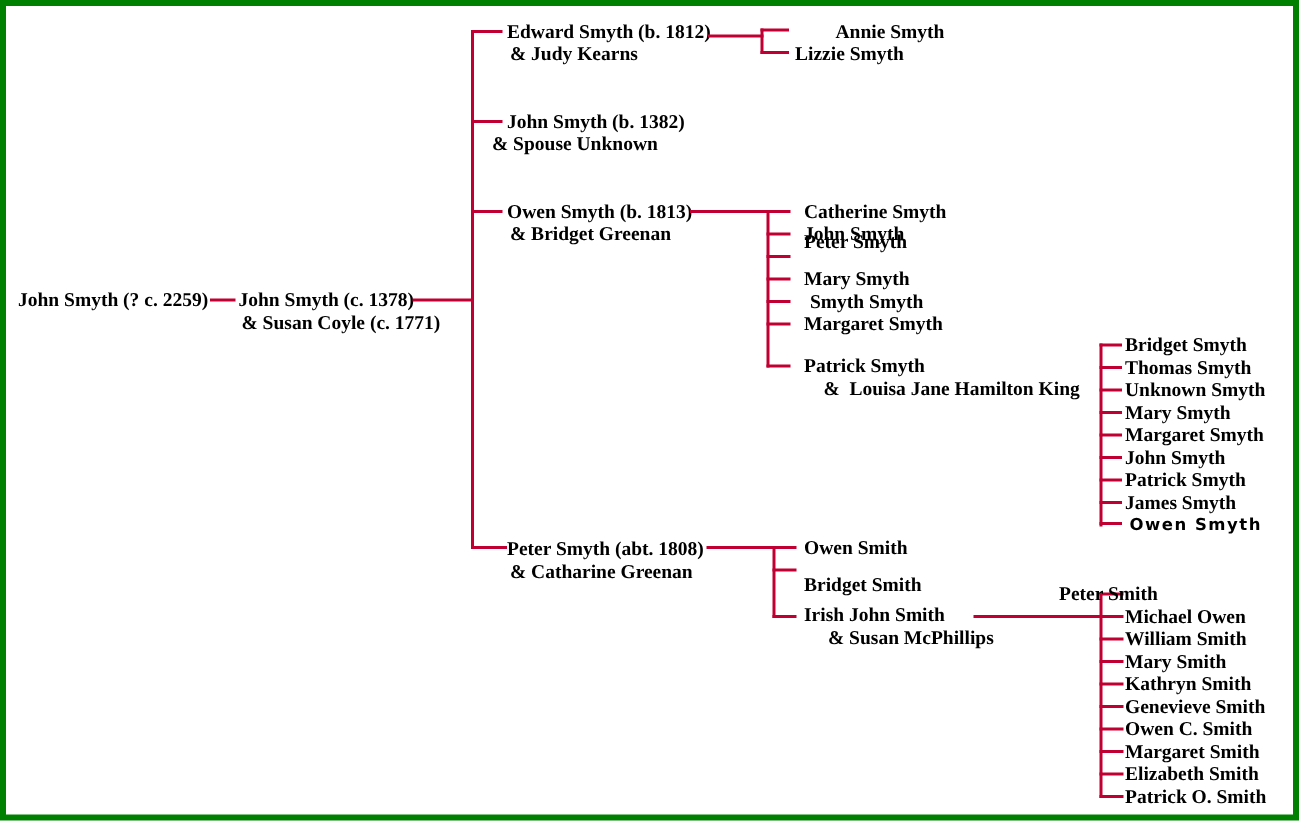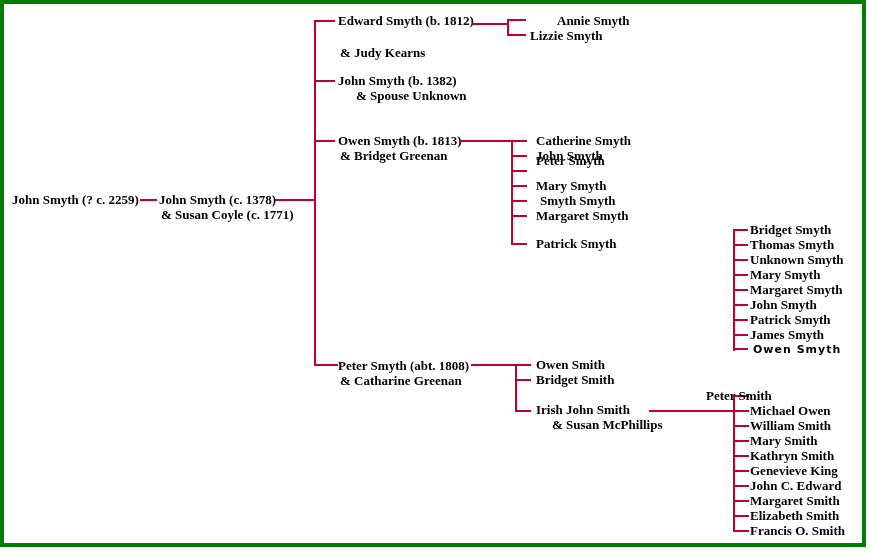--- a/index.html
+++ b/index.html
@@ -27,50 +27,51 @@
   <div class="h" style="left:136px;top:195px;width:17px"></div>
   <div class="h" style="left:271px;top:195px;width:41px"></div>
 
   <div class="v" style="left:310px;top:16px;height:346px"></div>
   <div class="h" style="left:311px;top:16px;width:20px"></div>
   <div class="h" style="left:311px;top:76px;width:20px"></div>
   <div class="h" style="left:311px;top:136px;width:20px"></div>
   <div class="h" style="left:311px;top:360px;width:23px"></div>
 
   <span class="t" style="left:334px;top:10px">Edward Smyth (b. 1812)</span>
-  <span class="t" style="left:336px;top:42px">&amp; Judy Kearns</span>
+  <span class="t" style="left:336px;top:25px">&amp; Judy Kearns</span>
   <div class="h" style="left:468px;top:19px;width:37px"></div>
   <div class="v" style="left:503px;top:15px;height:17px"></div>
   <div class="h" style="left:503px;top:15px;width:19px"></div>
   <div class="h" style="left:503px;top:30px;width:19px"></div>
   <span class="t" style="left:553px;top:10px">Annie Smyth</span>
   <span class="t" style="left:526px;top:25px">Lizzie Smyth</span>
 
   <span class="t" style="left:334px;top:70px">John Smyth (b. 1382)</span>
-  <span class="t" style="left:352px;top:85px">&amp; Spouse Unknown</span>
+  <span class="t" style="left:324px;top:85px">&amp; Spouse Unknown</span>
 
   <span class="t" style="left:334px;top:130px">Owen Smyth (b. 1813)</span>
   <span class="t" style="left:336px;top:145px">&amp; Bridget Greenan</span>
   <div class="h" style="left:456px;top:136px;width:53px"></div>
   <div class="v" style="left:507px;top:136px;height:105px"></div>
   <div class="h" style="left:507px;top:136px;width:16px"></div>
   <div class="h" style="left:507px;top:151px;width:16px"></div>
   <div class="h" style="left:507px;top:166px;width:16px"></div>
   <div class="h" style="left:507px;top:181px;width:16px"></div>
   <div class="h" style="left:507px;top:196px;width:16px"></div>
   <div class="h" style="left:507px;top:211px;width:16px"></div>
   <div class="h" style="left:507px;top:239px;width:16px"></div>
   <span class="t" style="left:532px;top:130px">Catherine Smyth</span>
   <span class="t" style="left:532px;top:145px">John Smyth</span>
   <span class="t" style="left:532px;top:150px">Peter Smyth</span>
   <span class="t" style="left:532px;top:175px">Mary Smyth</span>
   <span class="t" style="left:536px;top:190px">Smyth Smyth</span>
   <span class="t" style="left:532px;top:205px">Margaret Smyth</span>
 
   <span class="t" style="left:532px;top:233px">Patrick Smyth</span>
+  <span class="t" style="left:545px;top:248px">&amp;  Louisa Jane Hamilton King</span>
   <div class="v" style="left:729px;top:225px;height:122px"></div>
   <div class="h" style="left:729px;top:225px;width:15px"></div>
   <div class="h" style="left:729px;top:240px;width:15px"></div>
   <div class="h" style="left:729px;top:255px;width:15px"></div>
   <div class="h" style="left:729px;top:270px;width:15px"></div>
   <div class="h" style="left:729px;top:285px;width:15px"></div>
   <div class="h" style="left:729px;top:300px;width:15px"></div>
   <div class="h" style="left:729px;top:315px;width:15px"></div>
   <div class="h" style="left:729px;top:330px;width:15px"></div>
   <div class="h" style="left:729px;top:344px;width:15px"></div>
@@ -85,40 +86,40 @@
   <span class="t sans" style="left:749px;top:339px">Owen Smyth</span>
 
   <span class="t" style="left:334px;top:355px">Peter Smyth (abt. 1808)</span>
   <span class="t" style="left:336px;top:370px">&amp; Catharine Greenan</span>
   <div class="h" style="left:467px;top:360px;width:46px"></div>
   <div class="v" style="left:511px;top:360px;height:48px"></div>
   <div class="h" style="left:511px;top:360px;width:16px"></div>
   <div class="h" style="left:511px;top:375px;width:16px"></div>
   <div class="h" style="left:511px;top:406px;width:16px"></div>
   <span class="t" style="left:532px;top:354px">Owen Smith</span>
-  <span class="t" style="left:532px;top:369px">Bridget Smith</span>
+  <span class="t" style="left:532px;top:379px">Bridget Smith</span>
 
   <span class="t" style="left:532px;top:399px">Irish John Smith</span>
   <span class="t" style="left:548px;top:414px">&amp; Susan McPhillips</span>
   <div class="h" style="left:645px;top:406px;width:86px"></div>
   <div class="v" style="left:729px;top:391px;height:137px"></div>
   <div class="h" style="left:729px;top:391px;width:16px"></div>
   <div class="h" style="left:729px;top:406px;width:16px"></div>
   <div class="h" style="left:729px;top:421px;width:16px"></div>
   <div class="h" style="left:729px;top:436px;width:16px"></div>
   <div class="h" style="left:729px;top:451px;width:16px"></div>
   <div class="h" style="left:729px;top:466px;width:16px"></div>
   <div class="h" style="left:729px;top:481px;width:16px"></div>
   <div class="h" style="left:729px;top:496px;width:16px"></div>
   <div class="h" style="left:729px;top:511px;width:16px"></div>
   <div class="h" style="left:729px;top:526px;width:16px"></div>
   <span class="t" style="left:702px;top:385px">Peter Smith</span>
   <span class="t" style="left:746px;top:400px">Michael Owen</span>
   <span class="t" style="left:746px;top:415px">William Smith</span>
   <span class="t" style="left:746px;top:430px">Mary Smith</span>
   <span class="t" style="left:746px;top:445px">Kathryn Smith</span>
-  <span class="t" style="left:746px;top:460px">Genevieve King</span>
-  <span class="t" style="left:746px;top:475px">John C. Edward</span>
+  <span class="t" style="left:746px;top:460px">Genevieve Smith</span>
+  <span class="t" style="left:746px;top:475px">Owen C. Smith</span>
   <span class="t" style="left:746px;top:490px">Margaret Smith</span>
   <span class="t" style="left:746px;top:505px">Elizabeth Smith</span>
-  <span class="t" style="left:746px;top:520px">Francis O. Smith</span>
+  <span class="t" style="left:746px;top:520px">Patrick O. Smith</span>
 
 </div>
 
 </body></html>

